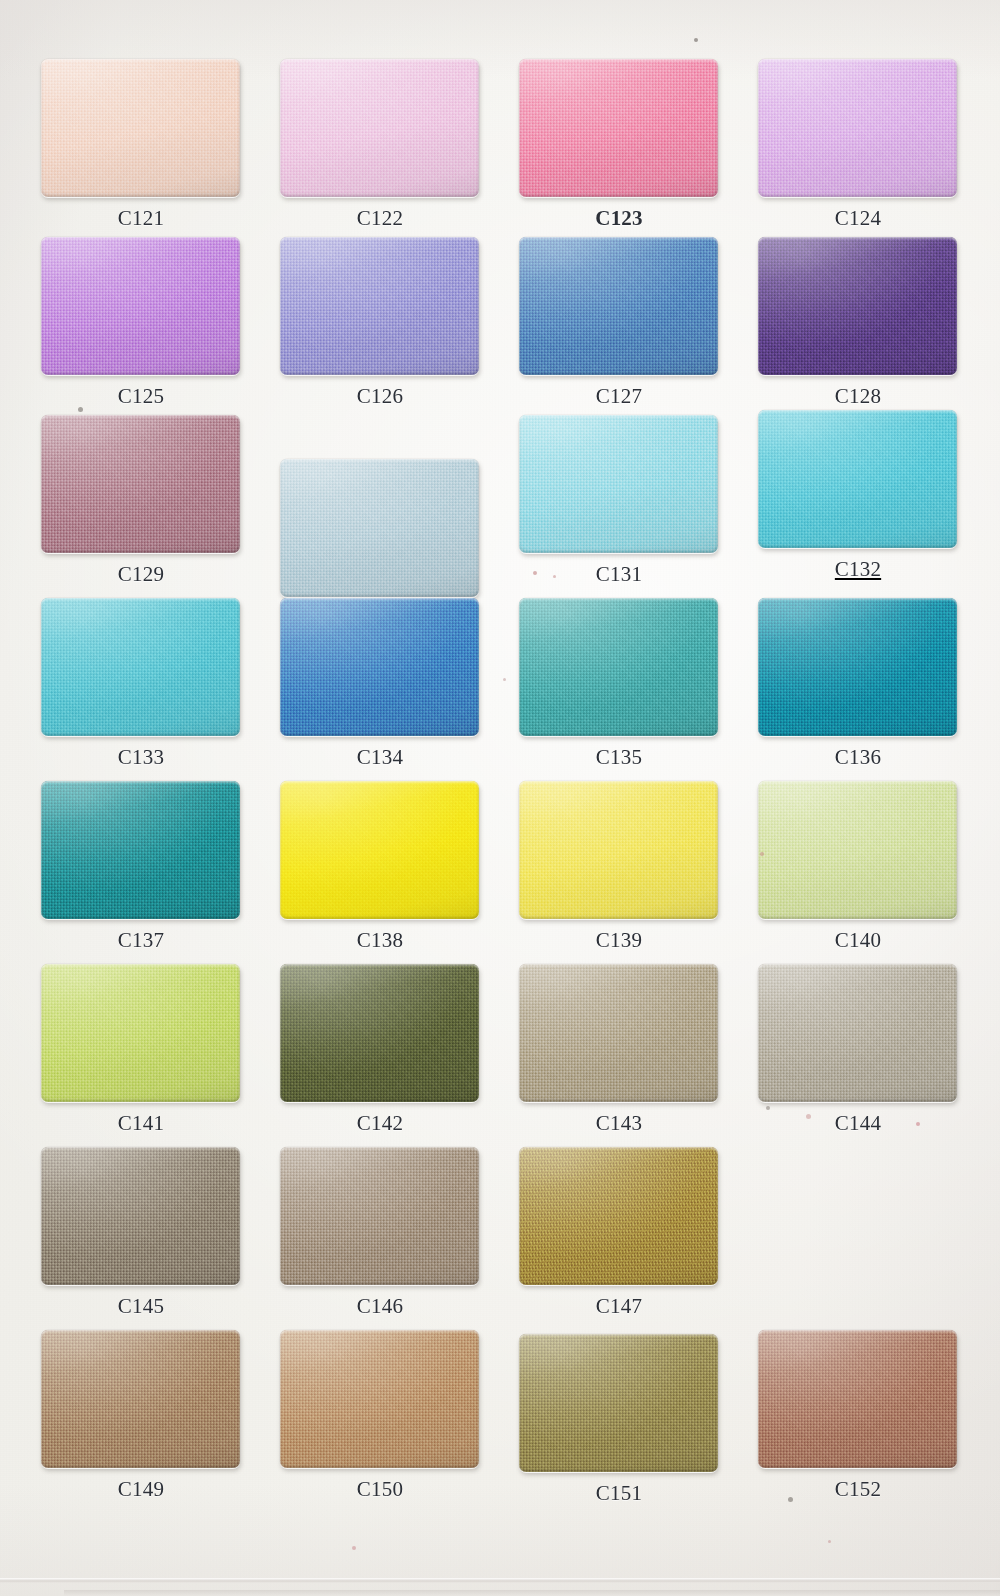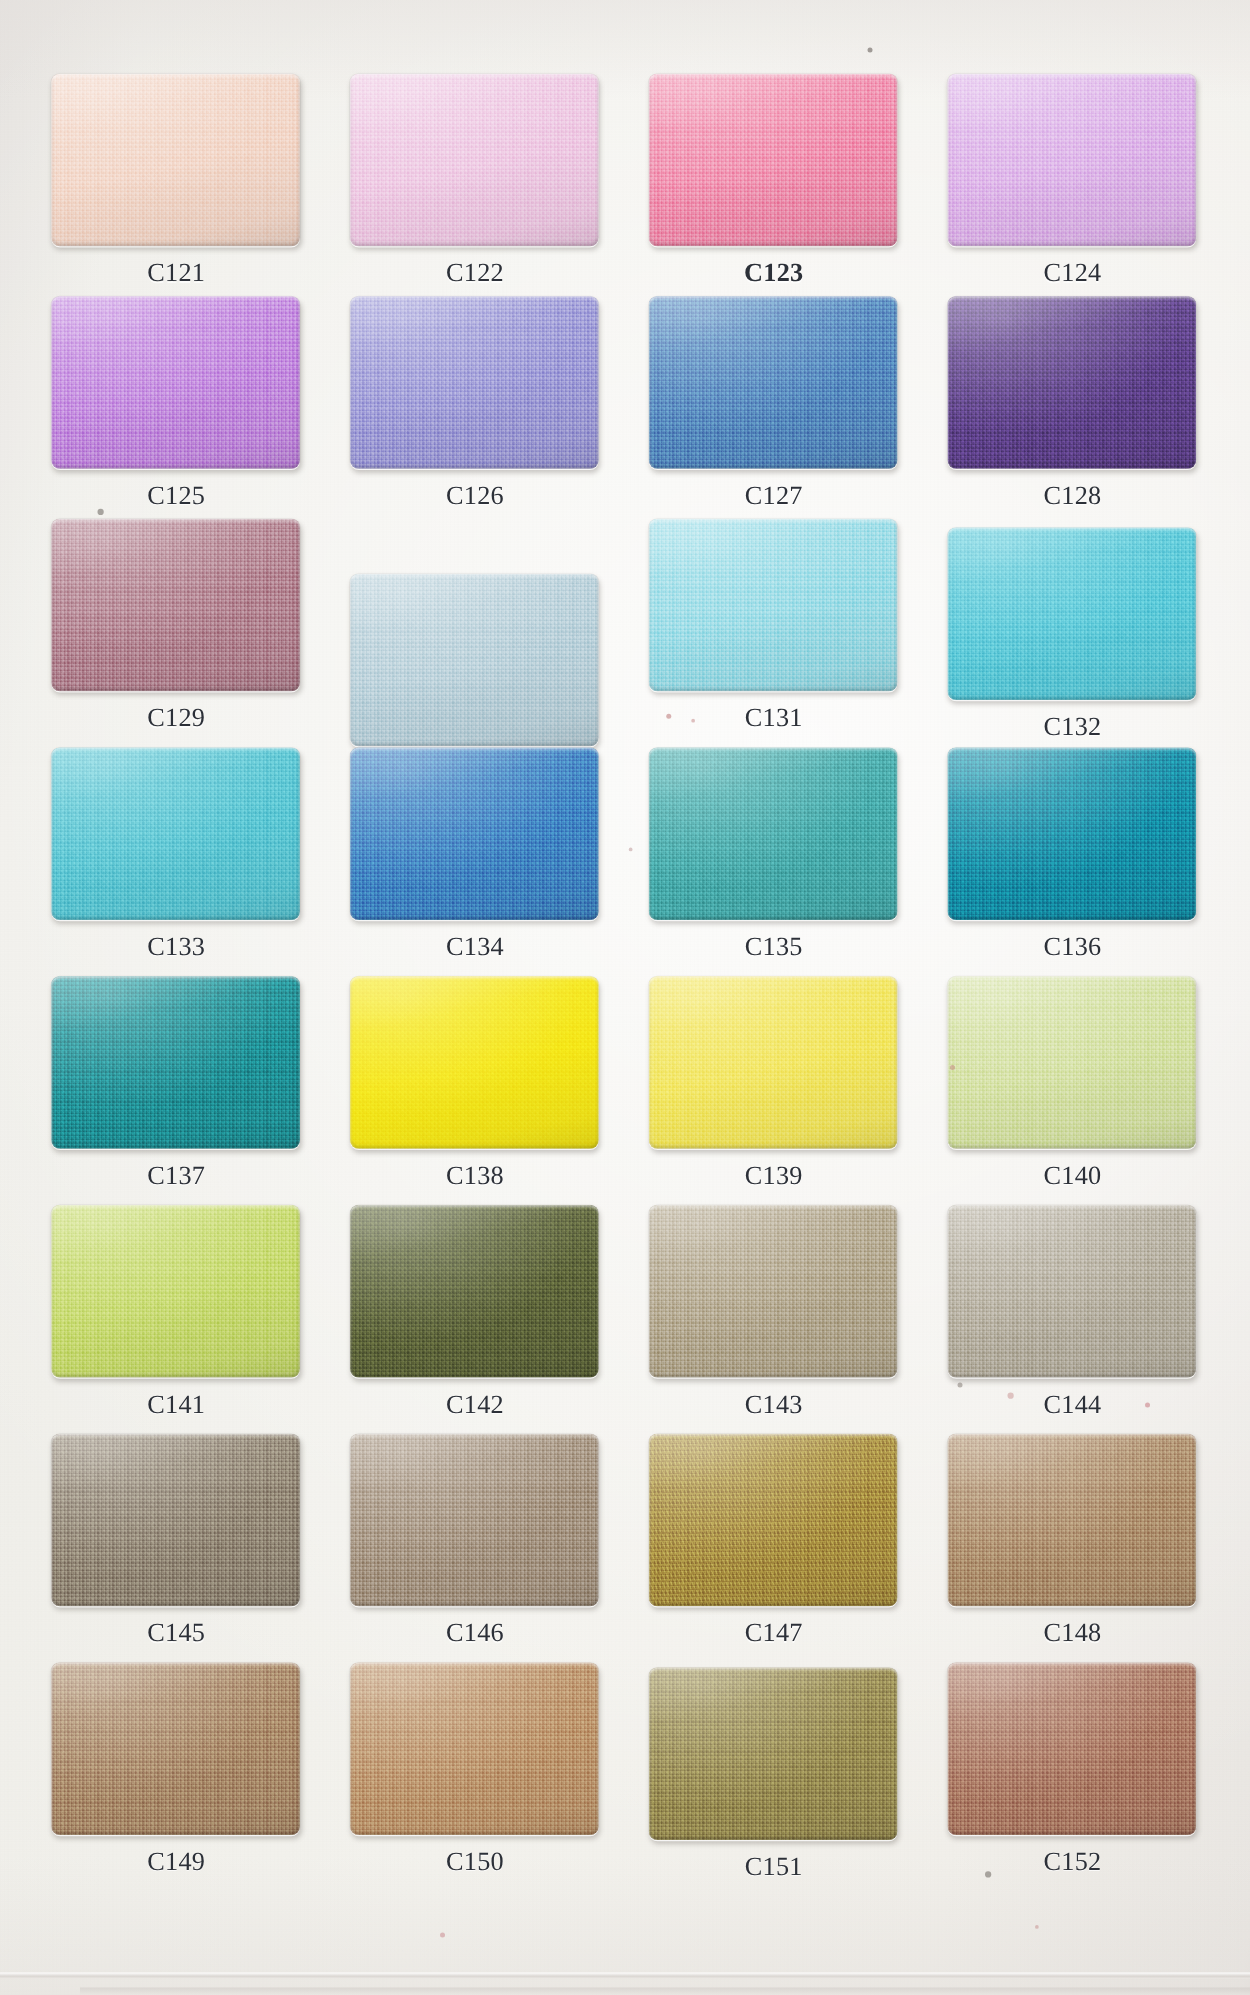--- a/index.html
+++ b/index.html
@@ -287,21 +287,21 @@
       <div class="swatch-cell" style="left: 519px; top: 415px;">
         <div class="swatch-chip">
           <div class="chip-base" style="background: rgb(150, 219, 230);"></div>
           <div class="chip-weave"></div>
           <div class="chip-weave2"></div>
           <div class="chip-light"></div>
           <div class="chip-bevel"></div>
         </div>
         <div class="swatch-label">C131</div>
       </div>
-      <div class="swatch-cell" style="left: 758px; top: 422px;">
+      <div class="swatch-cell" style="left: 758px; top: 410px; text-decoration: underline;">
         <div class="swatch-chip">
           <div class="chip-base" style="background: rgb(88, 200, 216);"></div>
           <div class="chip-weave"></div>
           <div class="chip-weave2"></div>
           <div class="chip-light"></div>
           <div class="chip-bevel"></div>
         </div>
         <div class="swatch-label">C132</div>
       </div>
       <div class="swatch-cell" style="left: 41px; top: 598px;">
@@ -446,30 +446,20 @@
       </div>
       <div class="swatch-cell" style="left: 519px; top: 1147px;">
         <div class="swatch-chip">
           <div class="chip-base" style="background: rgb(167, 140, 63);"></div>
           <div class="chip-weave"></div>
           <div class="chip-twill"></div>
           <div class="chip-light"></div>
           <div class="chip-bevel"></div>
         </div>
         <div class="swatch-label">C147</div>
-      </div>
-      <div class="swatch-cell" style="left: 758px; top: 1147px;">
-        <div class="swatch-chip">
-          <div class="chip-base" style="background: rgb(171, 138, 104);"></div>
-          <div class="chip-weave"></div>
-          <div class="chip-weave2"></div>
-          <div class="chip-light"></div>
-          <div class="chip-bevel"></div>
-        </div>
-        <div class="swatch-label">C148</div>
       </div>
       <div class="swatch-cell" style="left: 41px; top: 1330px;">
         <div class="swatch-chip">
           <div class="chip-base" style="background: rgb(167, 133, 101);"></div>
           <div class="chip-weave"></div>
           <div class="chip-weave2"></div>
           <div class="chip-light"></div>
           <div class="chip-bevel"></div>
         </div>
         <div class="swatch-label">C149</div>

